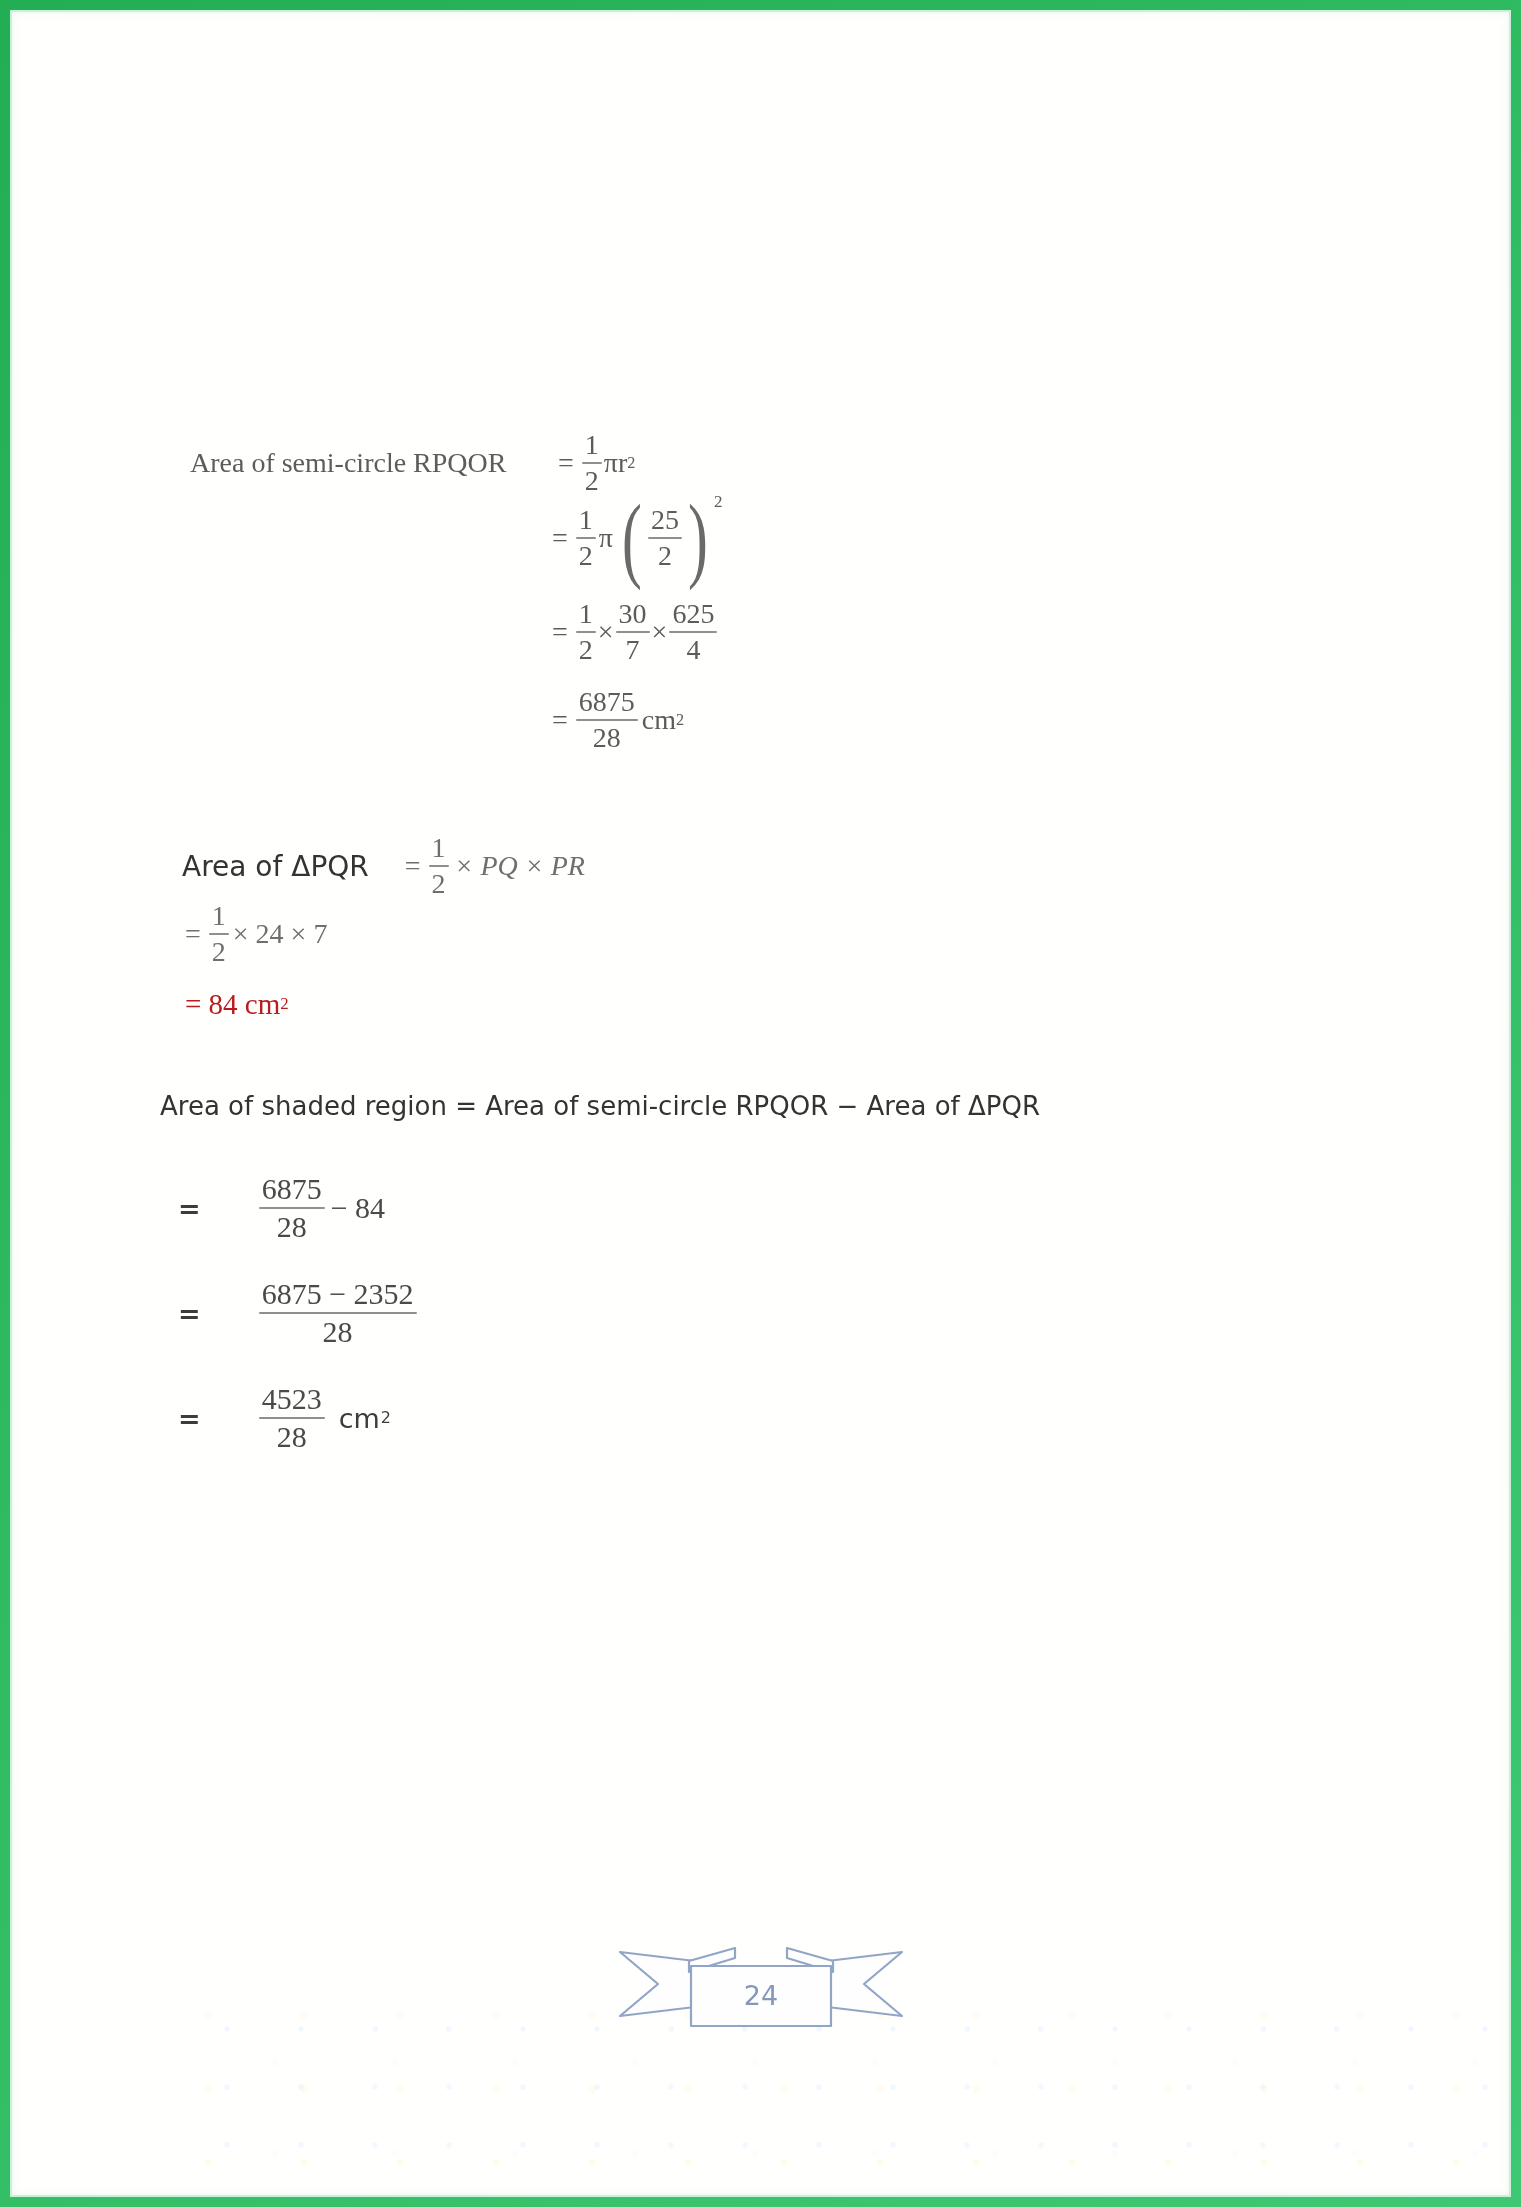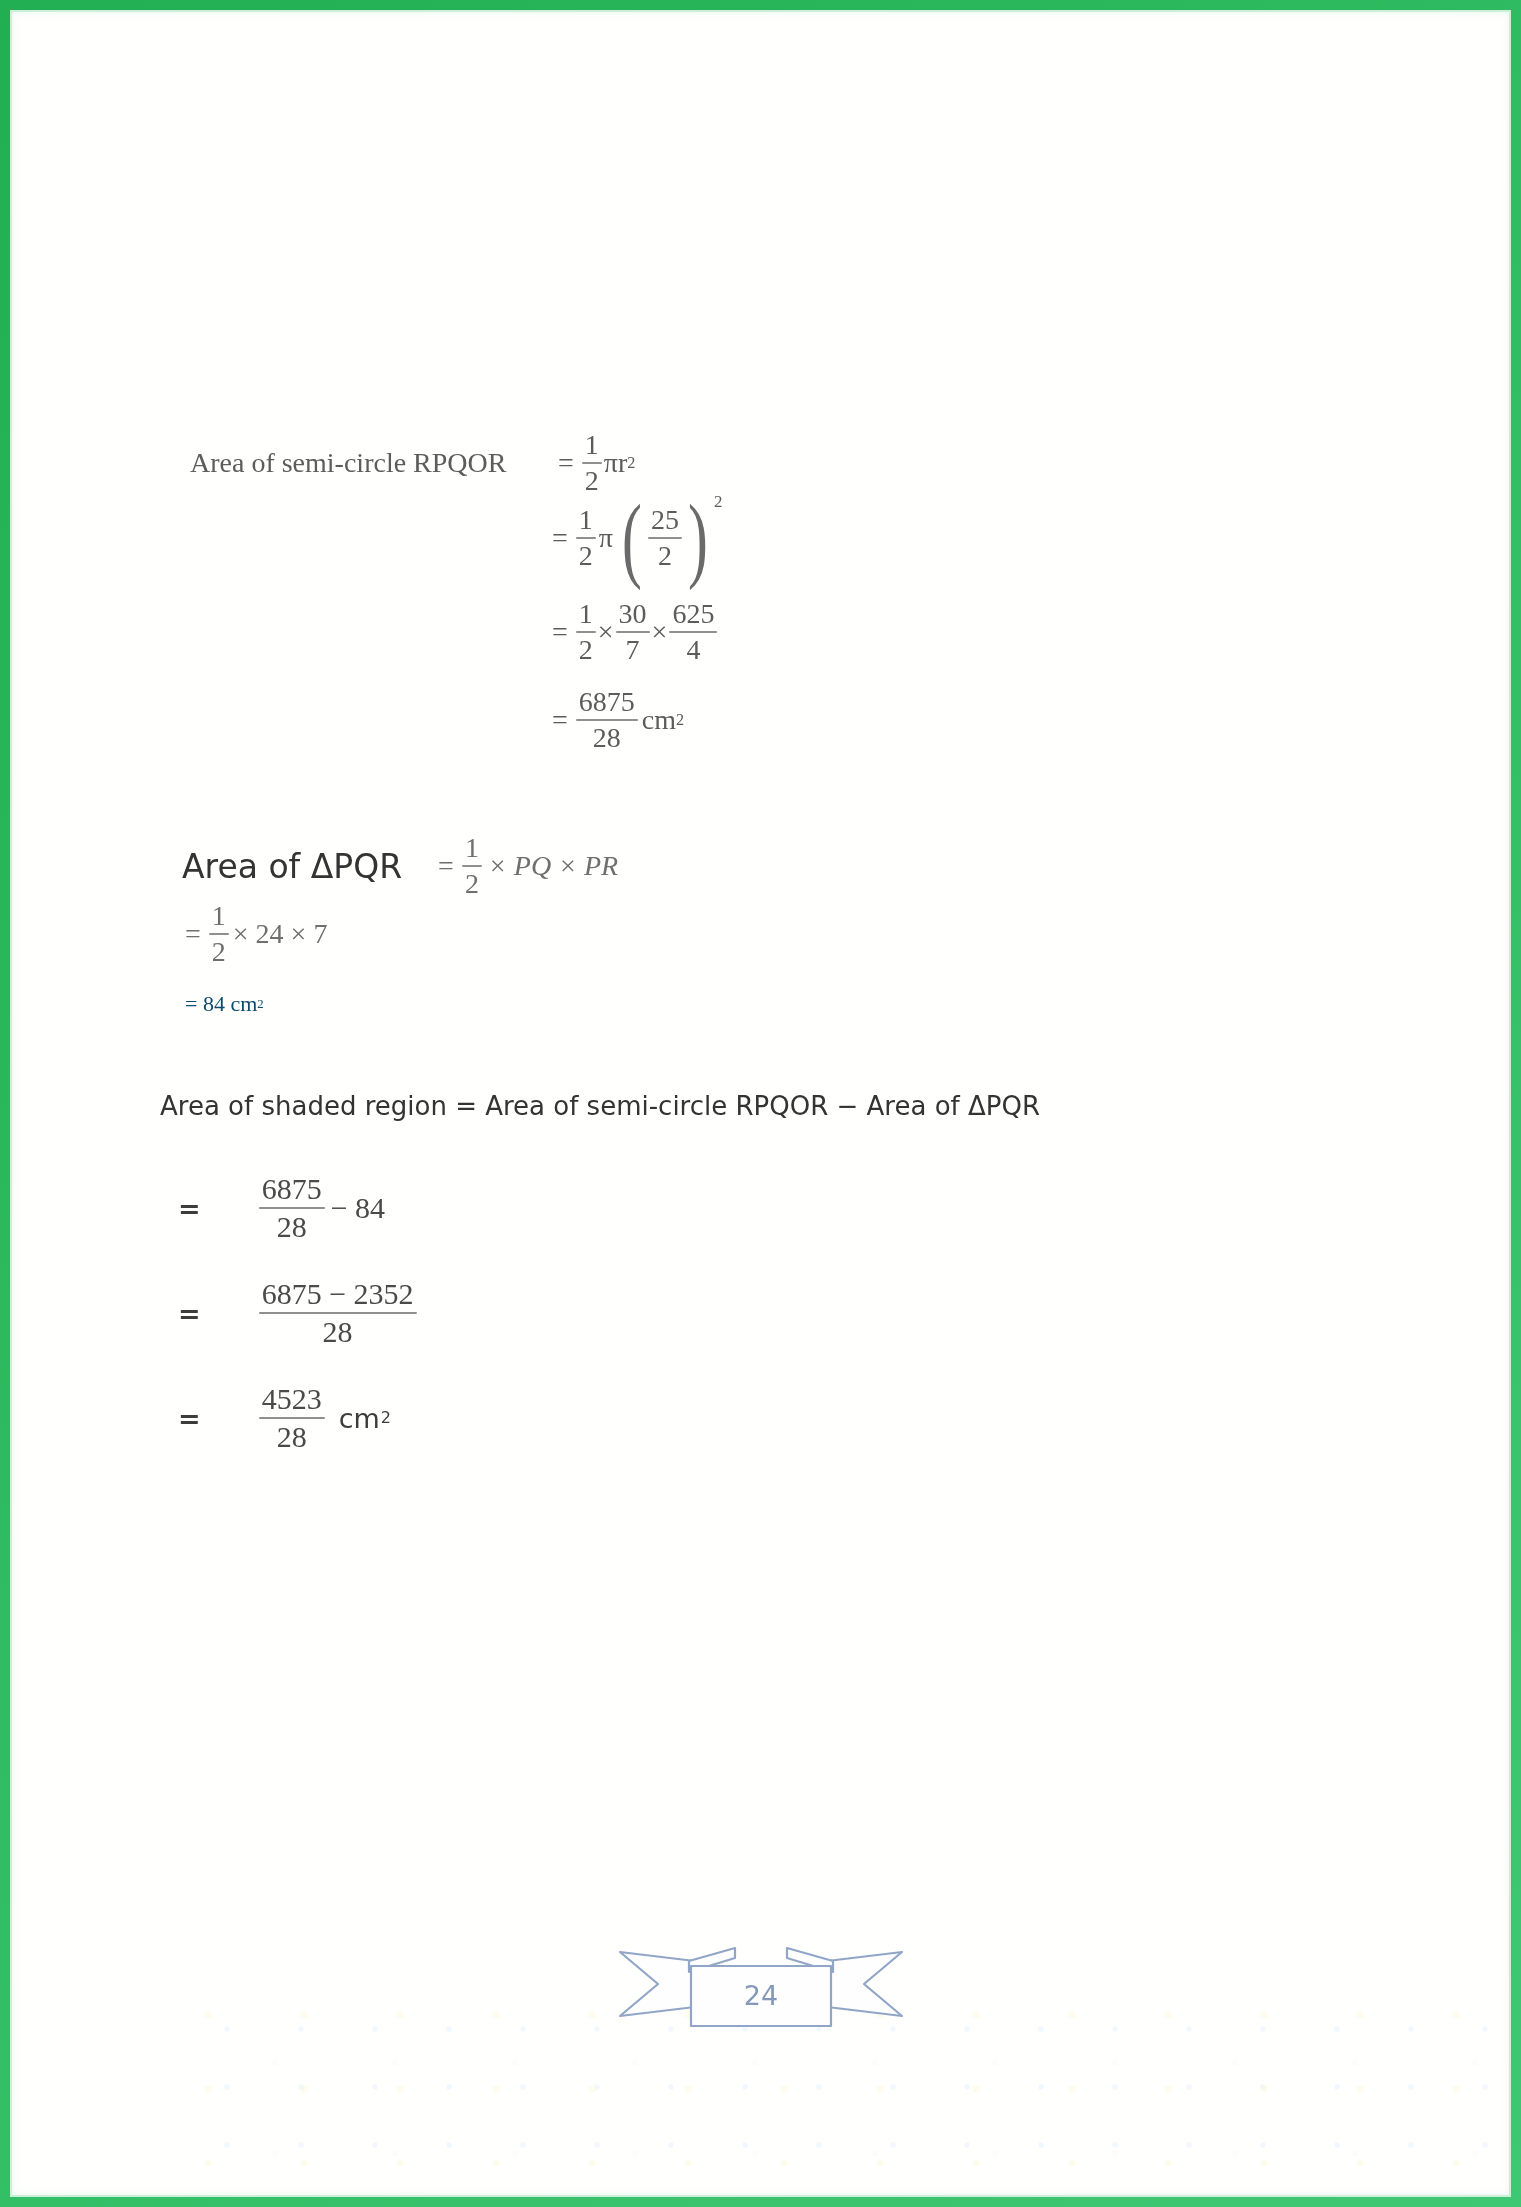--- a/index.html
+++ b/index.html
@@ -127,21 +127,21 @@
   <span class="frac">
     <span class="num">6875</span>
     <span class="bar"></span>
     <span class="den">28</span>
   </span>
   <span style="margin-left:4px;">cm</span>
     <sup class="s2">2</sup>
 </div>
 
 <div class="mrow" style="left:182px; top:830px; height:72px;">
-  <span class="sans-text" style="font-size:33px;">Area of ΔPQR</span>
+  <span class="sans-text" style="font-size:28px;">Area of ΔPQR</span>
   <span class="serif-math light-math" style="display:inline-flex; align-items:center; margin-left:36px;">
     <span class="eqsign">=</span>
     <span class="frac">
       <span class="num">1</span>
       <span class="bar"></span>
       <span class="den">2</span>
     </span>
     <span style="margin-left:6px;font-style:italic;">× PQ × PR</span>
   </span>
 </div>
@@ -149,21 +149,21 @@
 <div class="mrow serif-math light-math" style="left:185px; top:898px; height:72px;">
   <span class="eqsign">=</span>
   <span class="frac">
     <span class="num">1</span>
     <span class="bar"></span>
     <span class="den">2</span>
   </span>
   <span style="margin-left:4px;">× 24 × 7</span>
 </div>
 
-<div class="mrow serif-math" style="left:185px; top:984px; height:40px; font-size:22px; color:#0c4a6e;">
+<div class="mrow serif-math" style="left:185px; top:984px; height:40px; font-size:29px; color:#b91c1c;">
   <span>= 84 cm</span>
     <sup class="s2">2</sup>
 </div>
 
 <div class="mrow sans-text" style="left:160px; top:1086px; height:40px; font-size:26px;">
   <span>Area of shaded region = Area of semi-circle RPQOR − Area of ΔPQR</span>
 </div>
 
 <div class="mrow" style="left:178px; top:1163px; height:90px;">
   <span class="sans-eq">=</span>

